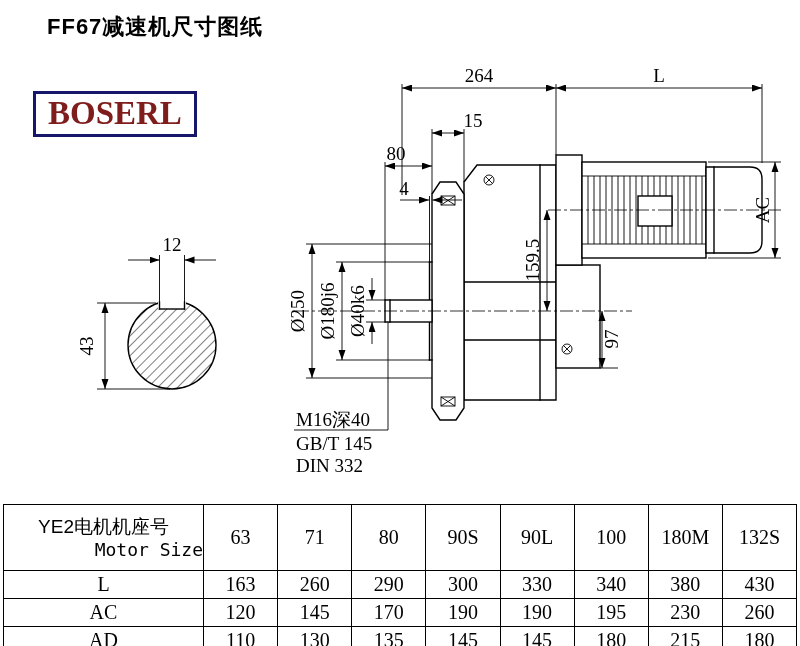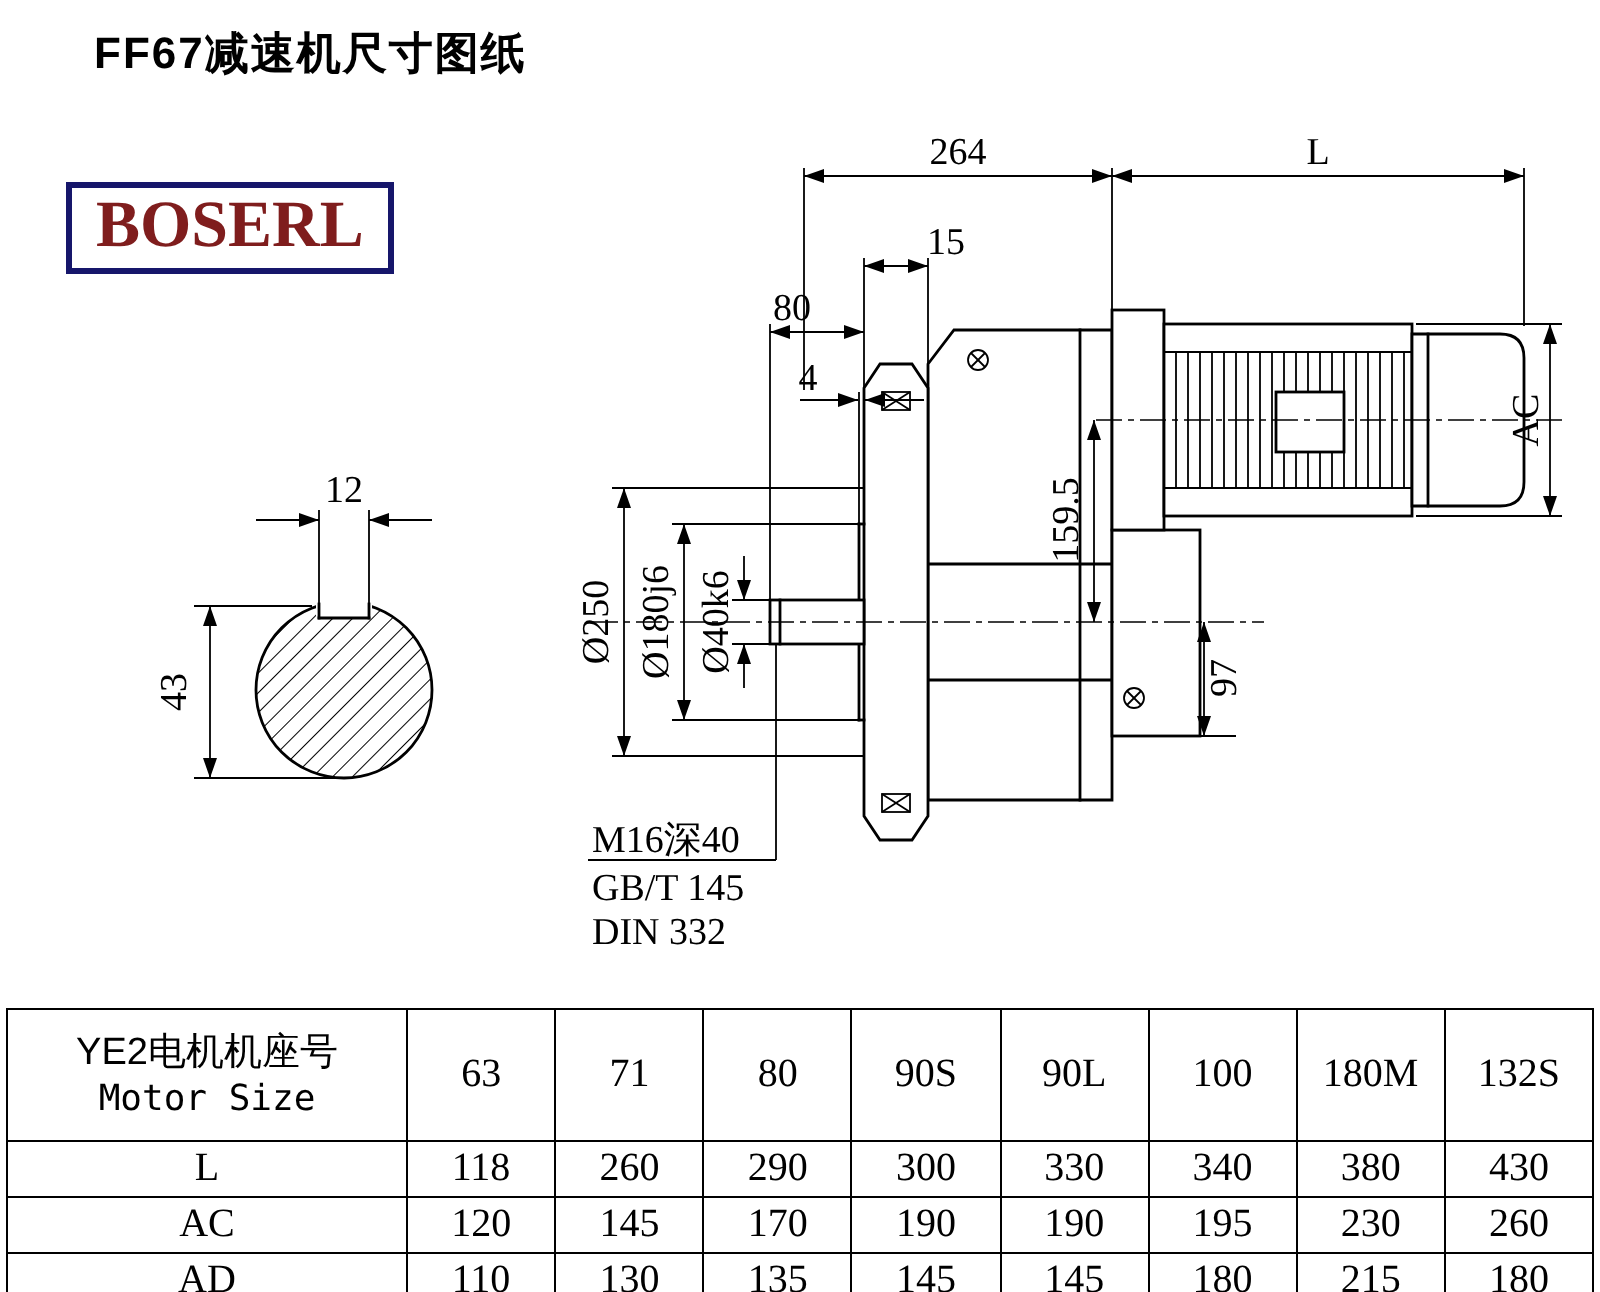--- a/index.html
+++ b/index.html
@@ -21,21 +21,21 @@
   svg .er  { fill:#fff; stroke:none; }
   svg text { font-family:"Liberation Serif", serif; font-size:19px; fill:#000; }
 
   .size-table { position:absolute; left:3px; top:504px; width:794px; border-collapse:collapse;
                 table-layout:fixed; text-align:center; font-family:"Liberation Serif", serif;
                 font-size:20px; }
   .size-table td { border:1px solid #000; padding:0; vertical-align:middle; }
   .size-table tr.hdr td { height:66px; }
   .size-table tr.datarow td { height:28px; }
   .lbl-cn { font-size:19px; font-family:"Liberation Sans", sans-serif; line-height:24px; }
-  .lbl-en { font-family:"DejaVu Sans Mono", monospace; font-size:18px; line-height:22px; }
+  .lbl-en { font-family:"DejaVu Sans Mono", monospace; font-size:18px; line-height:22px;text-align:right; }
 </style>
 </head>
 <body>
 
 <div class="page">
 
   <svg class="drawing" width="800" height="504" viewBox="0 0 800 504">
     <defs>
       <marker id="ma" orient="auto" markerUnits="userSpaceOnUse" markerWidth="12" markerHeight="8" refX="10" refY="3.5">
         <path d="M0,0 L10,3.5 L0,7 Z" fill="#000"></path>
@@ -215,21 +215,21 @@
         <td>71</td>
         <td>80</td>
         <td>90S</td>
         <td>90L</td>
         <td>100</td>
         <td>180M</td>
         <td>132S</td>
       </tr>
       <tr class="datarow">
         <td>L</td>
-        <td>118</td>
+        <td>163</td>
         <td>260</td>
         <td>290</td>
         <td>300</td>
         <td>330</td>
         <td>340</td>
         <td>380</td>
         <td>430</td>
       </tr>
       <tr class="datarow">
         <td>AC</td>

